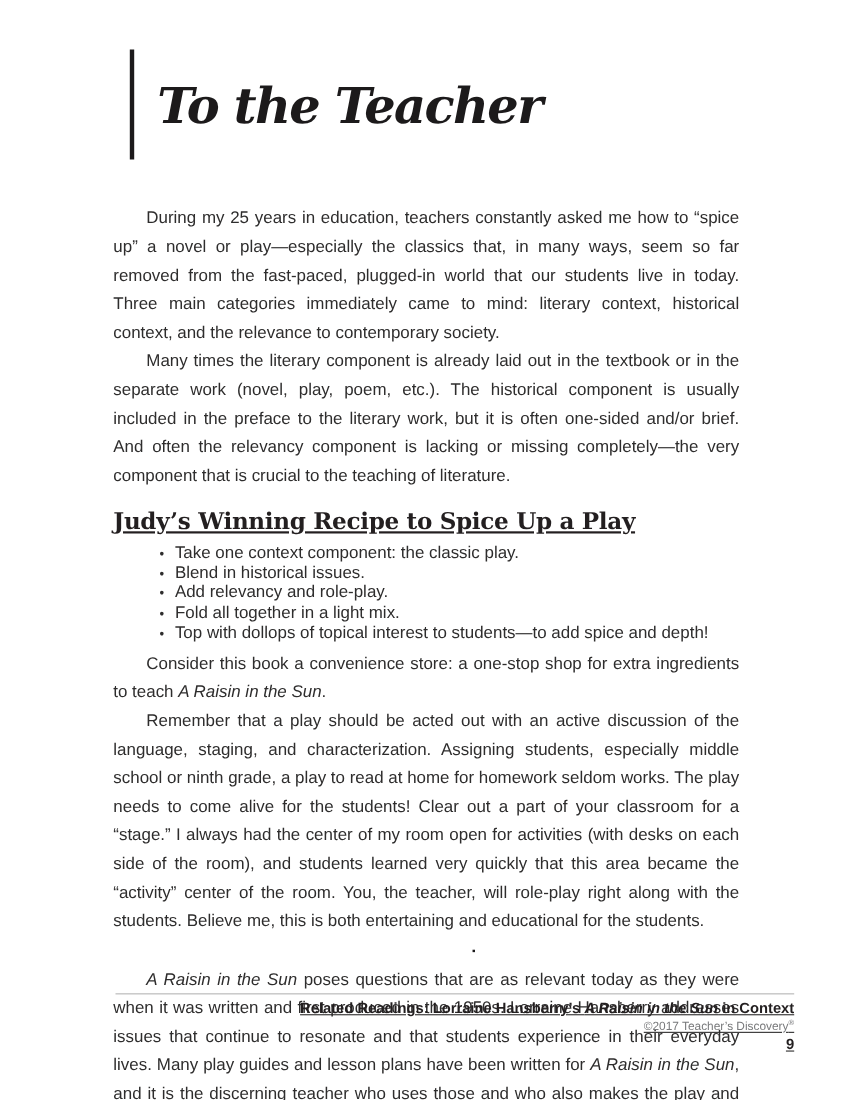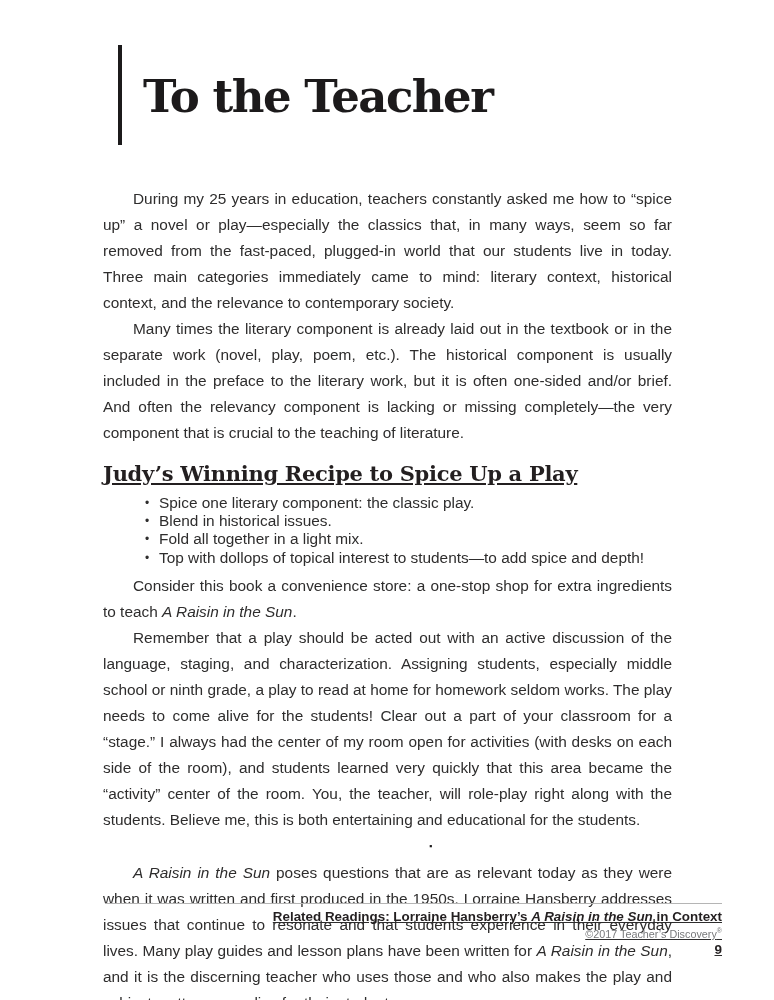--- a/index.html
+++ b/index.html
@@ -21,20 +21,21 @@
     align-items: center;
   }
   h1.page-title {
     margin: 0;
     font-family: "DejaVu Serif", serif;
     font-weight: bold;
     font-size: 45px;
     letter-spacing: -1.5px;
     color: #1c1a1b;
     line-height: 1;
+    font-style: italic;
   }
   .content {
     margin: 41px 102px 0 103px;
   }
   .content p {
     margin: 0;
     font-size: 15.4px;
     line-height: 26px;
     text-align: justify;
     text-indent: 30px;
@@ -119,22 +120,23 @@
     <h1 class="page-title">To the Teacher</h1>
   </div>
 
   <div class="content">
     <p>During my 25 years in education, teachers constantly asked me how to “spice up” a novel or play—especially the classics that, in many ways, seem so far removed from the fast-paced, plugged-in world that our students live in today. Three main categories immediately came to mind: literary context, historical context, and the relevance to contemporary society.</p>
     <p>Many times the literary component is already laid out in the textbook or in the separate work (novel, play, poem, etc.). The historical component is usually included in the preface to the literary work, but it is often one-sided and/or brief. And often the relevancy component is lacking or missing completely—the very component that is crucial to the teaching of literature.</p>
 
     <h2 class="section-heading">Judy’s Winning Recipe to Spice Up a Play</h2>
 
     <ul class="recipe-list">
-      <li>Spice one literary component: the classic play.</li>
+      <li>Take one context component: the classic play.</li>
       <li>Blend in historical issues.</li>
+      <li>Add relevancy and role-play.</li>
       <li>Fold all together in a light mix.</li>
       <li>Top with dollops of topical interest to students—to add spice and depth!</li>
     </ul>
 
     <p class="after-list"><span>Consider this book a convenience store: a one-stop shop for extra ingredients to teach </span><em>A Raisin in the Sun</em><span>.</span></p>
     <p>Remember that a play should be acted out with an active discussion of the language, staging, and characterization. Assigning students, especially middle school or ninth grade, a play to read at home for homework seldom works. The play needs to come alive for the students! Clear out a part of your classroom for a “stage.” I always had the center of my room open for activities (with desks on each side of the room), and students learned very quickly that this area became the “activity” center of the room. You, the teacher, will role-play right along with the students. Believe me, this is both entertaining and educational for the students.</p>
 
     <div class="dot-sep">
       <span>▪</span>
     </div>

